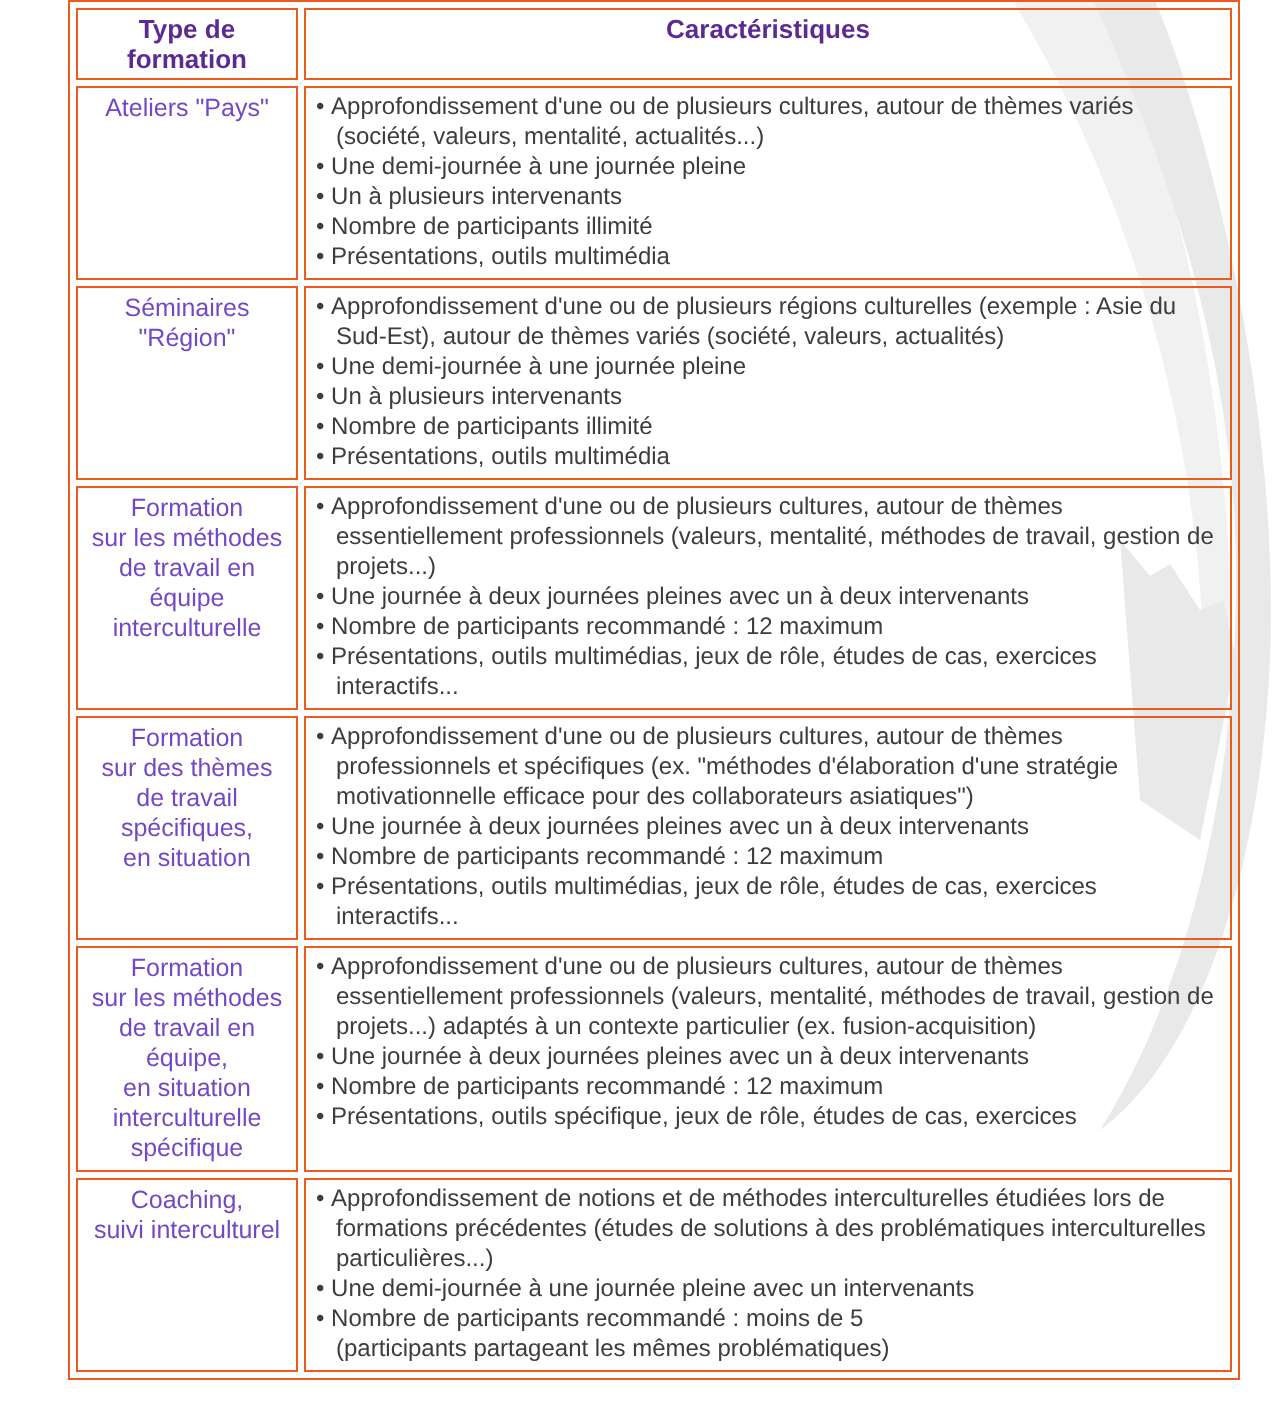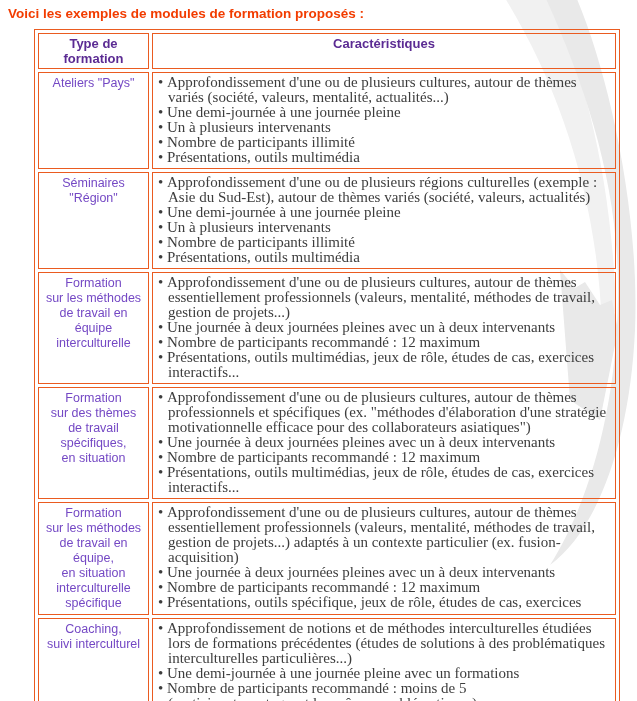--- a/index.html
+++ b/index.html
@@ -10,37 +10,36 @@
   .table-wrap { position:relative; margin-left:34px; width:586px; }
   table.formation { width:586px; border-collapse:separate; border-spacing:3px;
                     border:1px solid var(--table-border,#ea5b20); table-layout:fixed; background:transparent; }
   th, td { border:1px solid var(--table-border,#ea5b20); box-sizing:border-box;
            vertical-align:top; background:transparent; }
   th { font-size:13px; font-weight:bold; color:var(--header-text,#5b2b93); padding:2px; }
   col.type-col { width:111px; }
   td.type-cell { text-align:center; color:var(--type-text,#7448c4); font-size:12.5px;
                  line-height:15px; padding:3px 1px; white-space:pre-line; }
   td.chars-cell { padding:2px 4px 3px 5px; }
-  ul.bullets { margin:0; padding:0; list-style:none; font-size:15px; line-height:15px;
-               color:var(--body-text,#3d3d3d);font-family:Liberation Serif, serif; }
+  ul.bullets { margin:0; padding:0; list-style:none; font-size:12px; line-height:15px;
+               color:var(--body-text,#3d3d3d); }
   ul.bullets li { padding-left:10px; text-indent:-10px; white-space:pre-line; }
   ul.bullets li::before { content:"\2022\00a0"; }
 </style>
 </head>
 <body>
 
 <div class="page">
 
   <svg class="swoosh" viewBox="0 0 637 701" aria-hidden="true">
     <path d="M500 -10 C560 85 598 200 602 330 L616 310 C612 180 585 70 545 -10 Z" fill="#f1f1f1"></path>
     <path d="M542 -10 C588 90 620 190 618 300 C616 412 588 505 550 565 C598 530 630 440 635 330 C640 205 605 60 573 -10 Z" fill="#e9e9e9"></path>
     <path d="M560 270 L575 288 L585 282 L600 305 L612 300 L618 330 L600 420 L570 400 Z" fill="#e9e9e9"></path>
   </svg>
 
-  <div class="title">Voici les exemples de modules de formation proposés :</div>
 
   <div class="table-wrap">
     <table class="formation">
       <colgroup>
         <col class="type-col">
         <col>
       </colgroup>
       <thead>
         <tr>
           <th>Type de formation</th>
@@ -121,21 +120,21 @@
               </ul>
       </td>
     </tr>
 
     <tr>
       <td class="type-cell">Coaching,
 suivi interculturel</td>
       <td class="chars-cell">
         <ul class="bullets">
                 <li>Approfondissement de notions et de méthodes interculturelles étudiées lors de formations précédentes (études de solutions à des problématiques interculturelles particulières...)</li>
-                <li>Une demi-journée à une journée pleine avec un formations</li>
+                <li>Une demi-journée à une journée pleine avec un intervenants</li>
                 <li>Nombre de participants recommandé : moins de 5
 (participants partageant les mêmes problématiques)</li>
               </ul>
       </td>
     </tr>
   </tbody>
     </table>
 
   </div>
 

